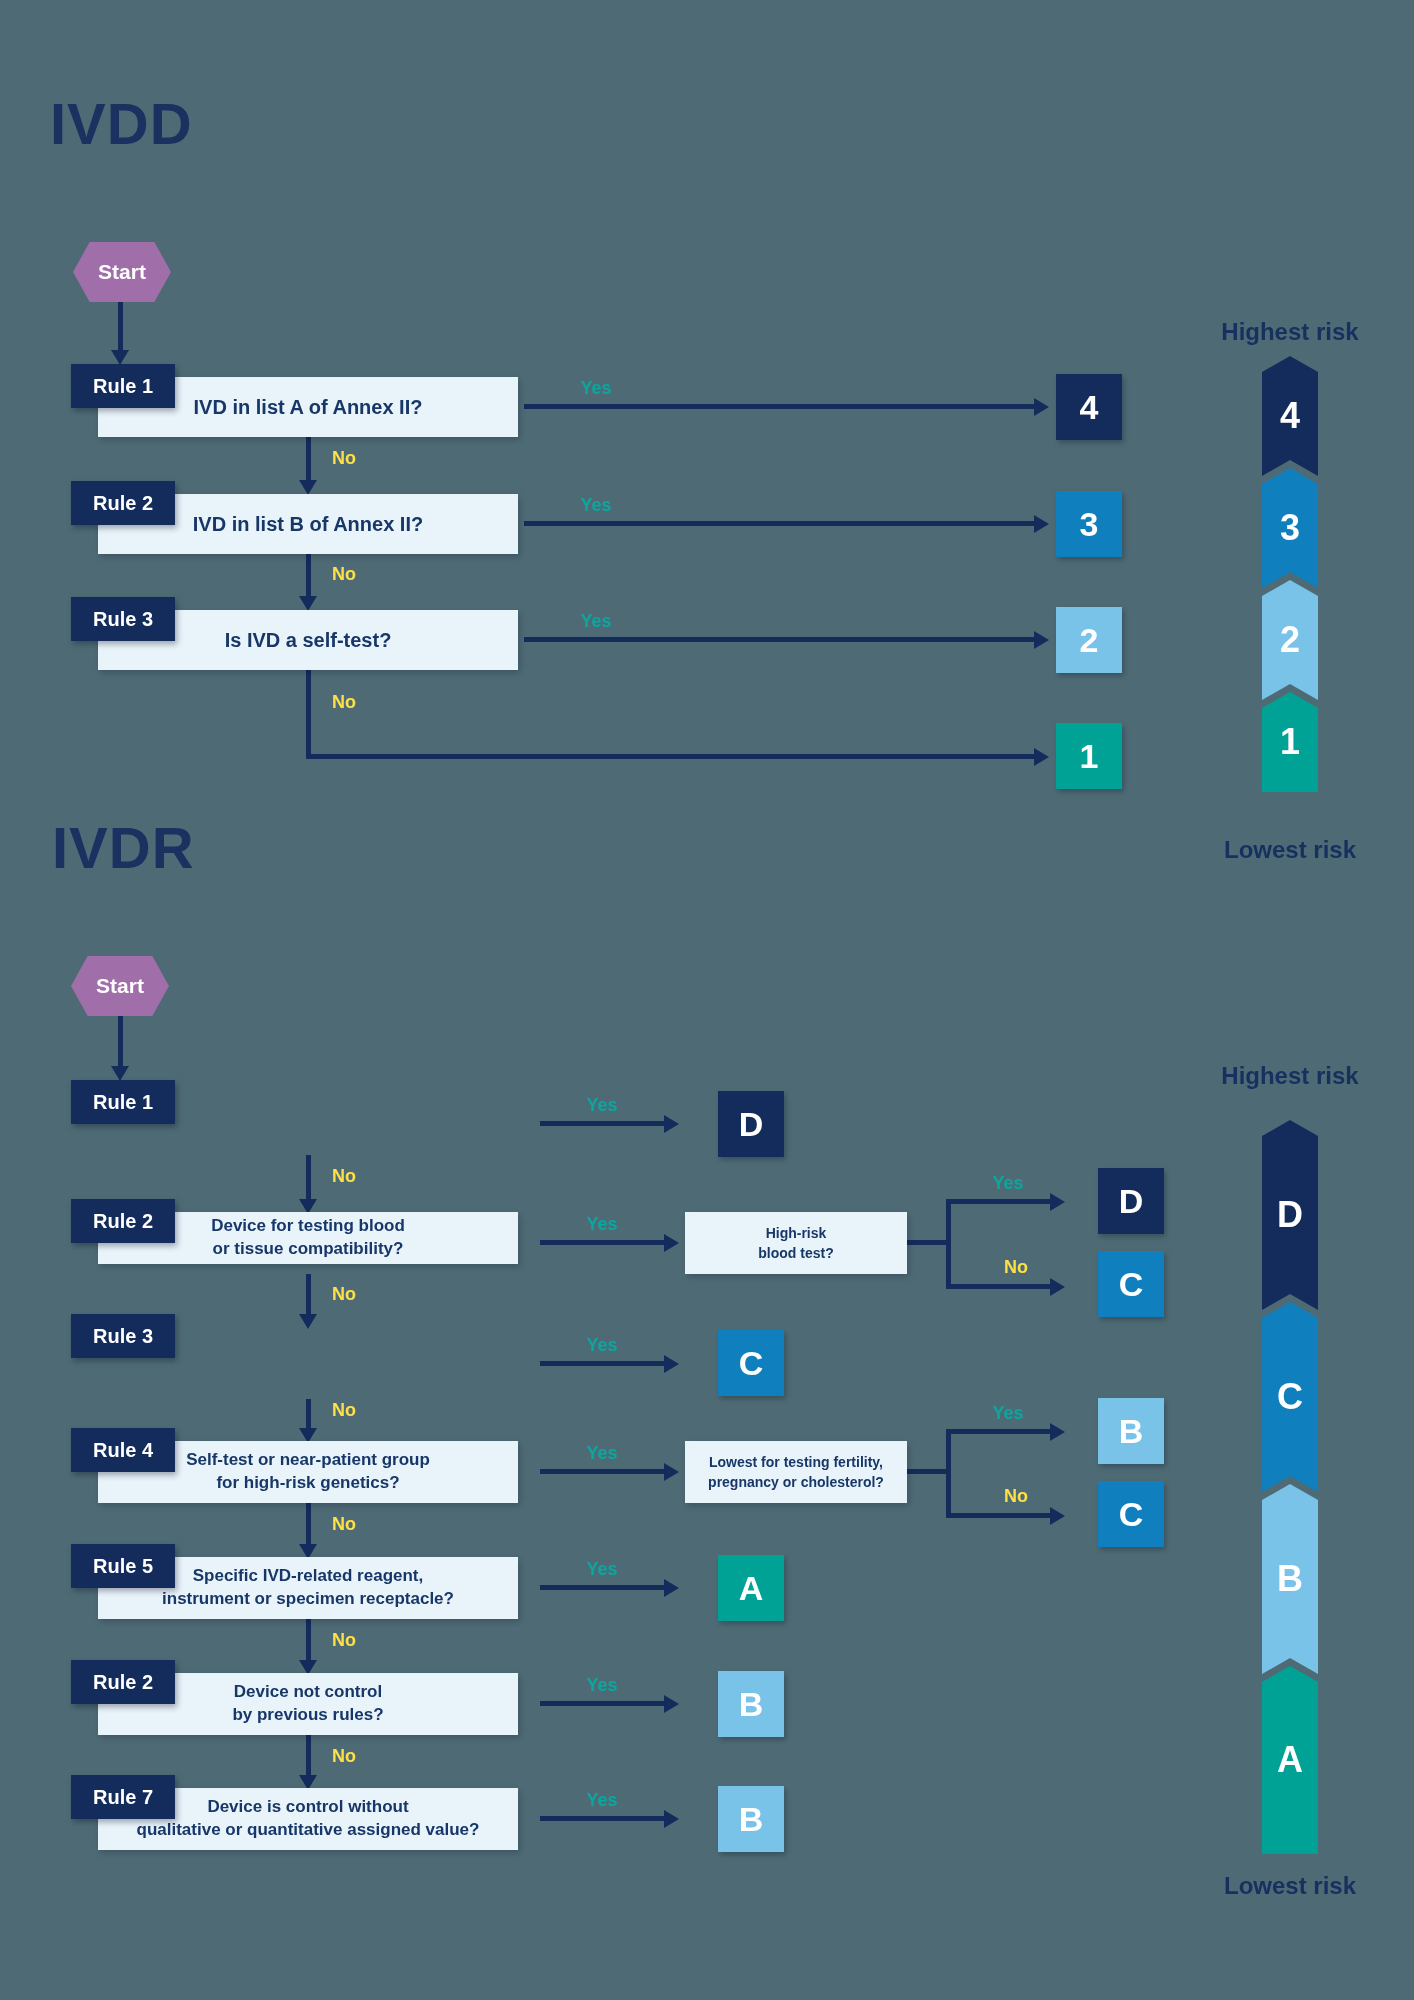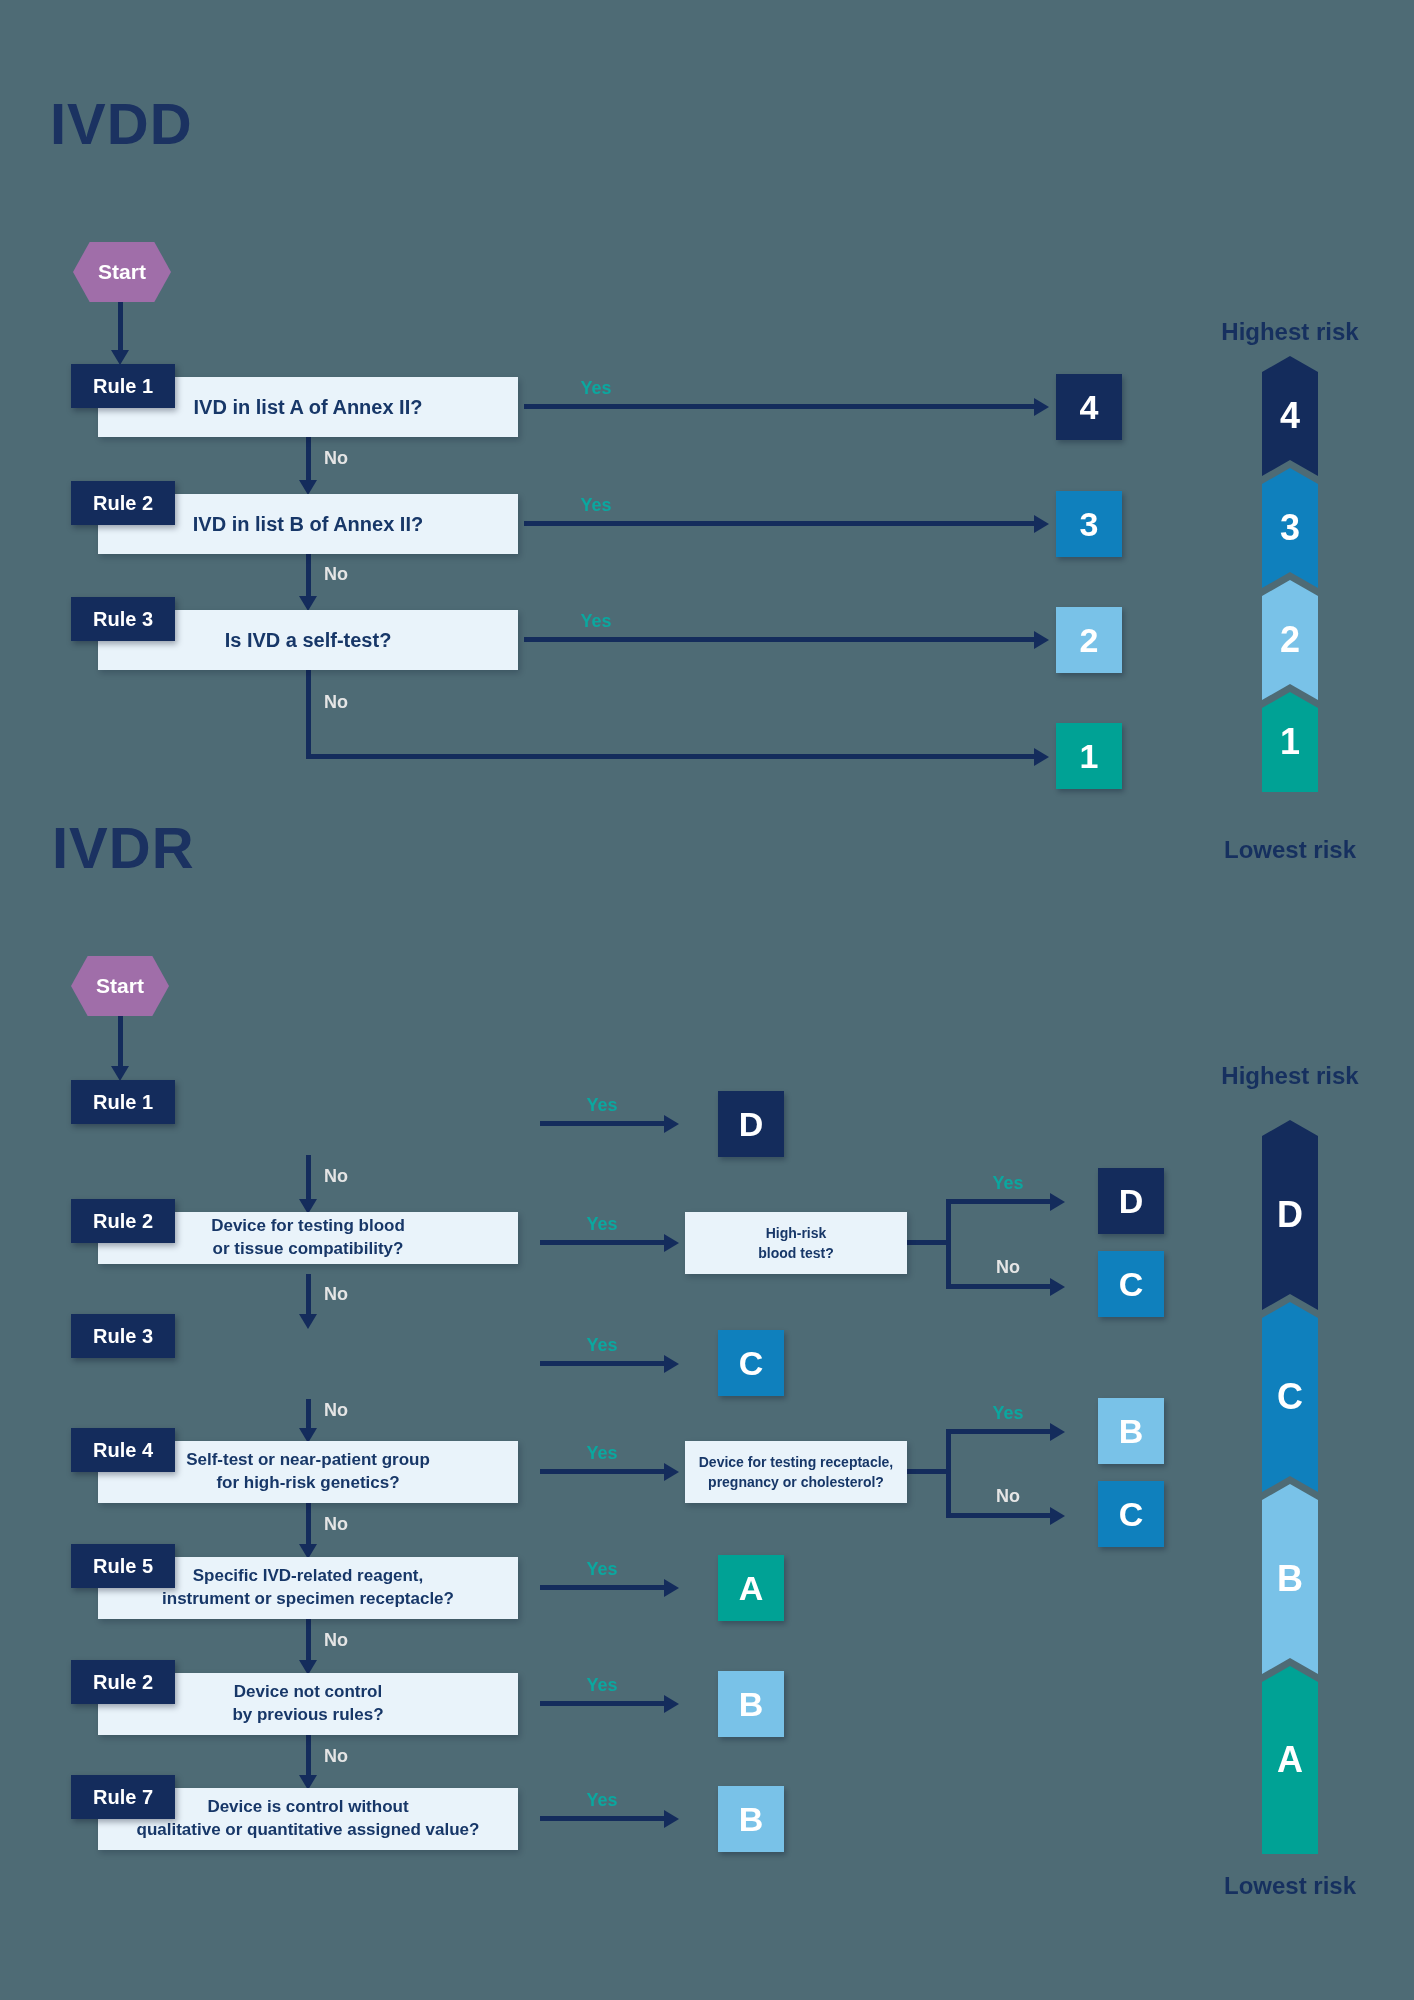--- a/index.html
+++ b/index.html
@@ -36,21 +36,21 @@
   }
   .navy{background:#142c5c;} .blue{background:#0f80bd;}
   .lblue{background:#79c2e8;} .teal{background:#00a295;}
   .hl{position:absolute;height:5px;background:#142c5c;z-index:1;}
   .vl{position:absolute;width:5px;background:#142c5c;z-index:1;}
   .ah-r{position:absolute;width:0;height:0;z-index:1;
     border-top:9px solid transparent;border-bottom:9px solid transparent;border-left:15px solid #142c5c;}
   .ah-d{position:absolute;width:0;height:0;z-index:1;
     border-left:9px solid transparent;border-right:9px solid transparent;border-top:15px solid #142c5c;}
   .yes,.no{position:absolute;width:60px;text-align:center;font-size:18px;z-index:2;}
-  .yes{color:#0ba79f;} .no{color:#e5e5e5;}
+  .yes{color:#0ba79f;} .no{color:#fde047;margin-left:8px;}
   .rib{
     position:absolute;left:1262px;width:56px;z-index:1;
     display:flex;align-items:center;justify-content:center;color:#fff;font-size:36px;
     clip-path:polygon(50% 0%,100% 16px,100% 100%,50% calc(100% - 16px),0% 100%,0% 16px);
   }
   .rib.flat{clip-path:polygon(50% 0%,100% 16px,100% 100%,0% 100%,0% 16px);}
   .risk-label{position:absolute;width:220px;text-align:center;font-size:24px;color:#16305f;}
 </style>
 </head>
 <body>
@@ -170,21 +170,21 @@
 
   <div class="qbox fs17" style="left:98px;top:1441px;width:420px;height:62px">
     <span>Self-test or near-patient group</span>
     <span>for high-risk genetics?</span>
   </div>
   <div class="tab" style="left:71px;top:1428px">Rule 4</div>
   <div class="yes" style="left:572px;top:1443px">Yes</div>
   <div class="hl" style="left:540px;top:1469px;width:124px"></div>
   <div class="ah-r" style="left:664px;top:1463px"></div>
   <div class="qbox fs14" style="left:685px;top:1441px;width:222px;height:62px">
-    <span>Device for testing receptacle,</span>
+    <span>Lowest for testing fertility,</span>
     <span>pregnancy or cholesterol?</span>
   </div>
   <div class="hl" style="left:907px;top:1469px;width:44px"></div>
   <div class="vl" style="left:946px;top:1429px;height:89px"></div>
   <div class="hl" style="left:946px;top:1429px;width:104px"></div>
   <div class="ah-r" style="left:1050px;top:1423px"></div>
   <div class="yes" style="left:978px;top:1403px">Yes</div>
   <div class="hl" style="left:946px;top:1513px;width:104px"></div>
   <div class="ah-r" style="left:1050px;top:1507px"></div>
   <div class="no" style="left:978px;top:1486px">No</div>

